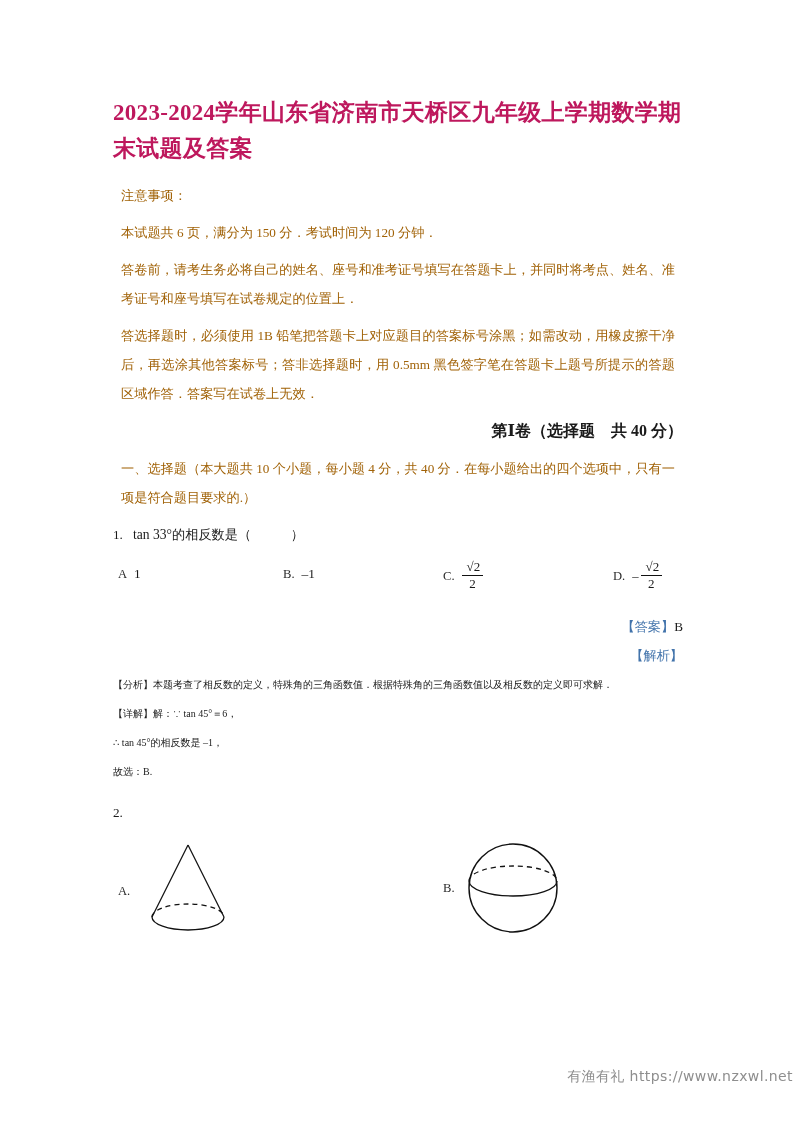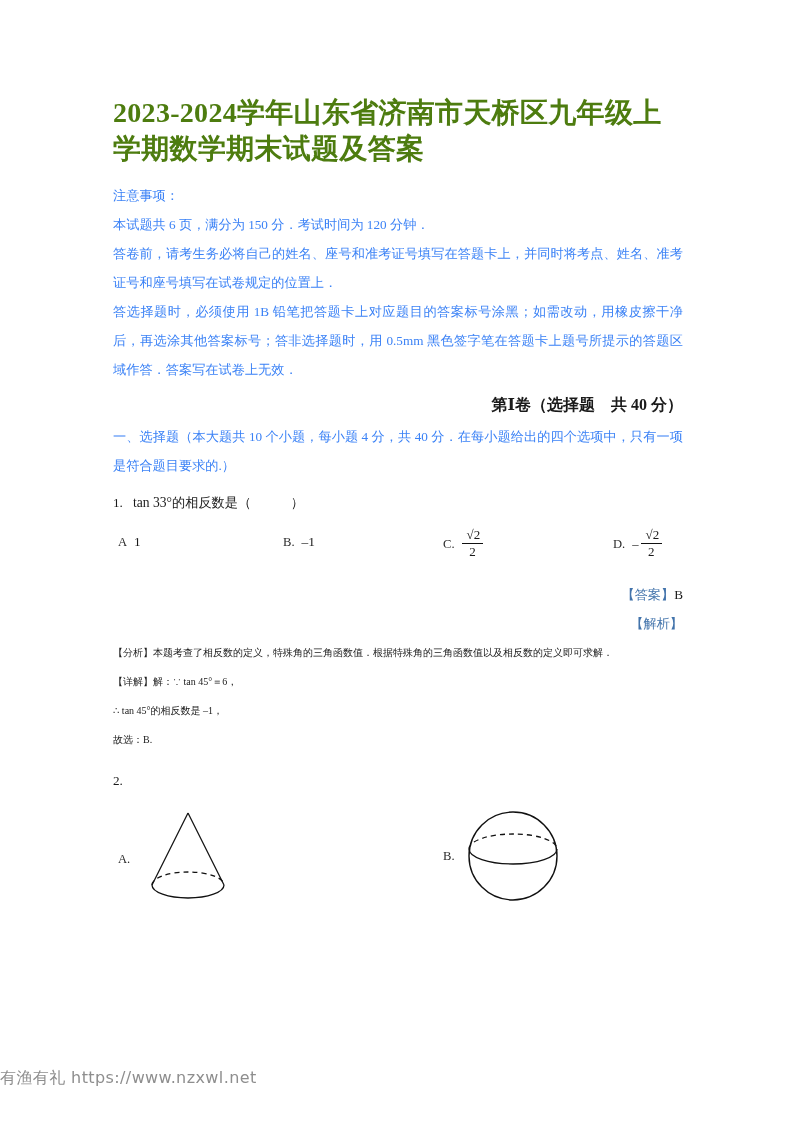--- a/index.html
+++ b/index.html
@@ -24,35 +24,35 @@
   }
   .content {
     position: absolute;
     left: 113px;
     top: 95px;
     width: 570px;
   }
 
   
   .doc-title {
-    font-size: 28px;
+    font-size: 23px;
     font-weight: bold;
     line-height: 36px;
     letter-spacing: 0.3px;
-    color: #4d7c0f;
+    color: #be185d;
     margin: 0 0 14px 0;
     font-family: "Liberation Serif", "DejaVu Serif", serif;
   }
 
   
   .para {
     font-size: 13.2px;
     line-height: 29px;
-    margin: 0;
-    color: #3b82f6;
+    margin: 8px;
+    color: #a16207;
     text-align: justify;
     text-justify: inter-ideograph;
   }
   .para.notice-head { margin-bottom: 0; }
 
   .centered {
     text-align: right;
     font-size: 16px;
     line-height: 30px;
     margin: 6px 0 2px 0;
@@ -156,22 +156,22 @@
     color: #2a2a2a;
     margin-right: 6px;
   }
 
   
   .footer {
     position: absolute;
     left: 0;
     top: 1068px;
     width: 793px;
-    text-align: left;
-    font-size: 16px;
+    text-align: right;
+    font-size: 14px;
     color: #8e8e8e;
     font-family: "DejaVu Sans", "Liberation Sans", sans-serif;
     letter-spacing: 0.4px;
   }
 </style>
 </head>
 <body>
 
 <div class="page">
   <div class="content">

